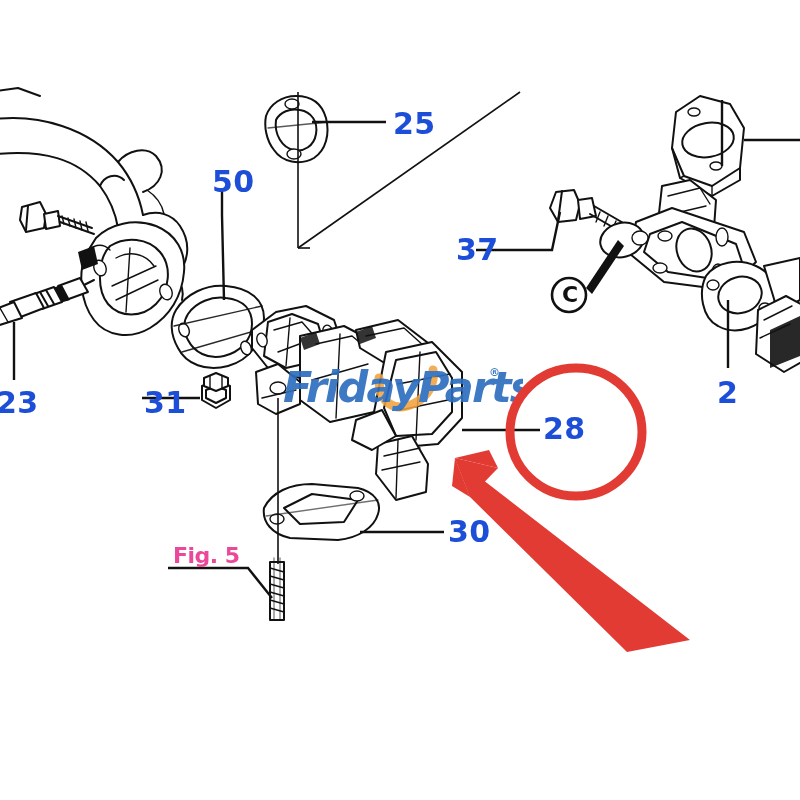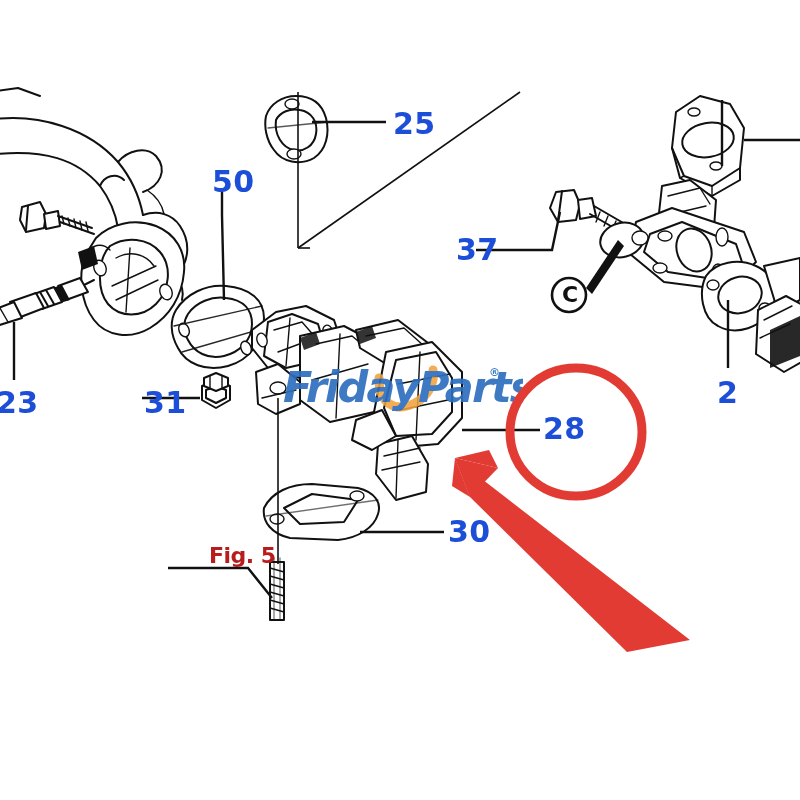--- a/index.html
+++ b/index.html
@@ -23,26 +23,25 @@
     font-size:30px;
     line-height:1;
     letter-spacing:0.5px;
     white-space:nowrap;
     user-select:none;
   }
   .fig-label{
     position:absolute;
     font-family:"DejaVu Sans", sans-serif;
     font-weight:700;
-    color:#b91c1c;
+    color:#ec4899;
     font-size:22px;
     line-height:1;
     letter-spacing:-0.5px;
     white-space:nowrap;
-    margin-left:36px;
   }
   .circle-letter{
     position:absolute;
     font-family:"DejaVu Sans", sans-serif;
     font-weight:700;
     font-size:22px;
     color:#111;
     line-height:1;
   }
   

